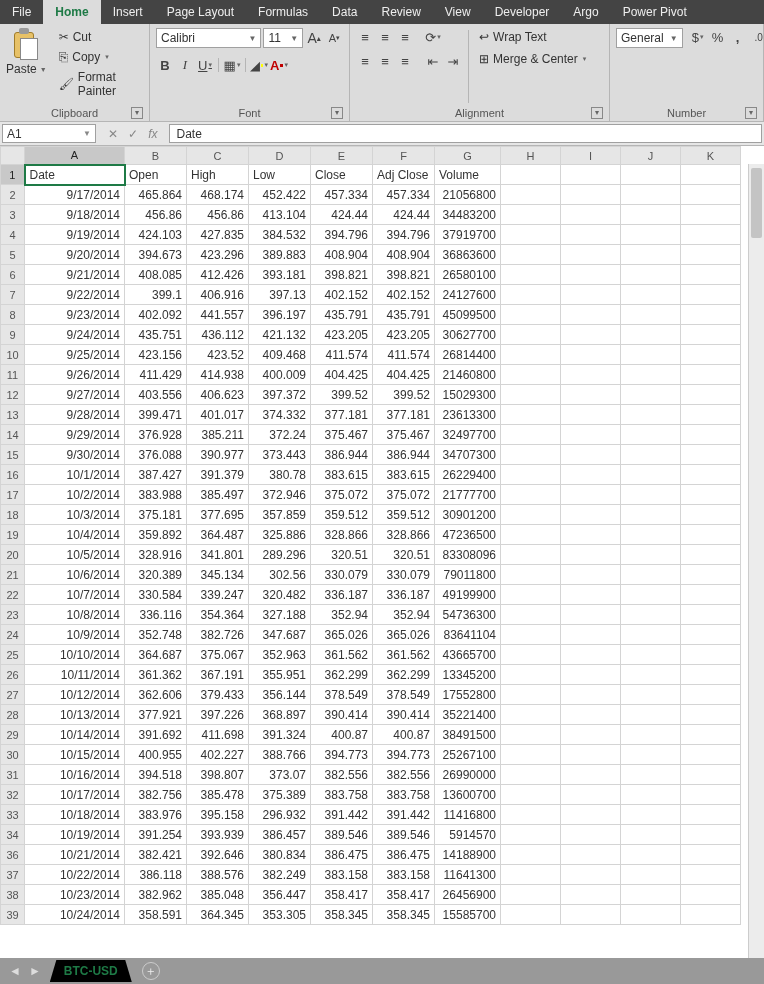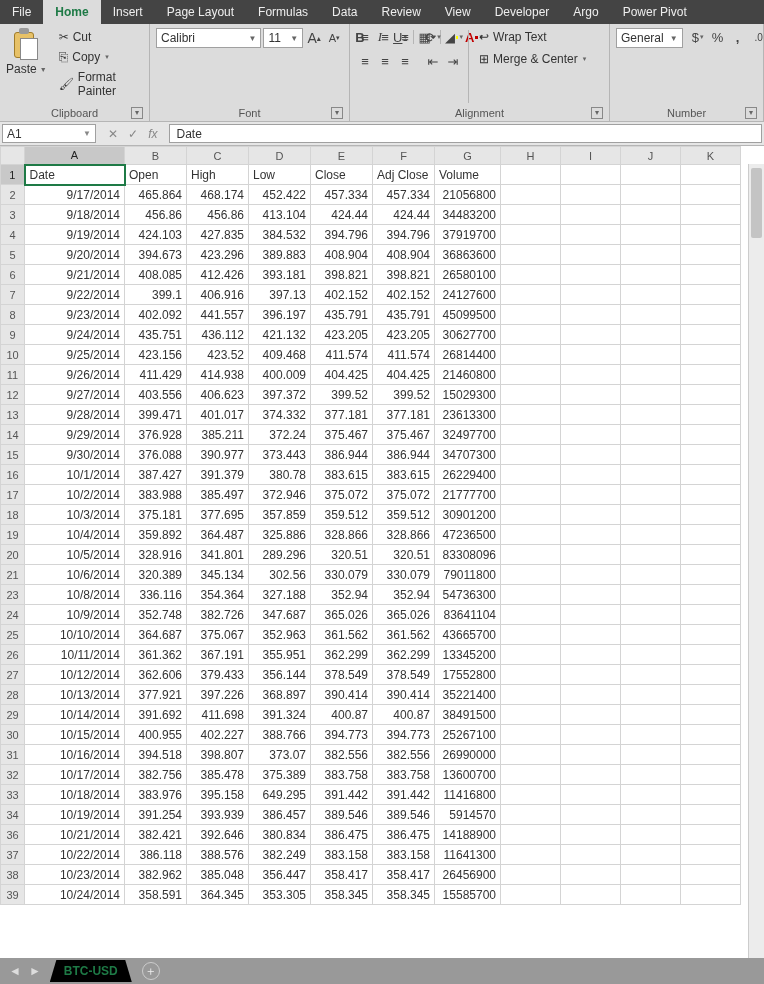--- a/index.html
+++ b/index.html
@@ -107,21 +107,21 @@
         <div class="btn">
           <span>🖌</span>
           <span>Format Painter</span>
         </div>
       </div>
     </div>
     <div class="group-label"><span>Clipboard</span><span class="launcher">▾</span></div>
   </div>
 
   <div class="group" style="width:200px">
-    <div class="group-body" style="flex-direction:row; width:100%">
+    <div class="group-body" style="flex-direction:column; width:100%">
       <div class="hrow" style="width:100%">
         <div class="combo" style="width:106px">
           <span>Calibri</span>
             <span class="ar">▼</span>
         </div>
         <div class="combo" style="width:40px">
           <span>11</span>
             <span class="ar">▼</span>
         </div>
         <span class="sq" style="font-size:14px">A<sup style="font-size:8px">▴</sup></span>
@@ -544,20 +544,34 @@
           <td>302.56</td>
           <td>330.079</td>
           <td>330.079</td>
           <td>79011800</td>
           <td></td>
           <td></td>
           <td></td>
           <td></td>
         </tr>
         <tr class="data">
+          <th>22</th>
+          <td>10/7/2014</td>
+          <td>330.584</td>
+          <td>339.247</td>
+          <td>320.482</td>
+          <td>336.187</td>
+          <td>336.187</td>
+          <td>49199900</td>
+          <td></td>
+          <td></td>
+          <td></td>
+          <td></td>
+        </tr>
+        <tr class="data">
           <th>23</th>
           <td>10/8/2014</td>
           <td>336.116</td>
           <td>354.364</td>
           <td>327.188</td>
           <td>352.94</td>
           <td>352.94</td>
           <td>54736300</td>
           <td></td>
           <td></td>
@@ -688,21 +702,21 @@
           <td></td>
           <td></td>
           <td></td>
           <td></td>
         </tr>
         <tr class="data">
           <th>33</th>
           <td>10/18/2014</td>
           <td>383.976</td>
           <td>395.158</td>
-          <td>649.295</td>
+          <td>296.932</td>
           <td>391.442</td>
           <td>391.442</td>
           <td>11416800</td>
           <td></td>
           <td></td>
           <td></td>
           <td></td>
         </tr>
         <tr class="data">
           <th>34</th>

